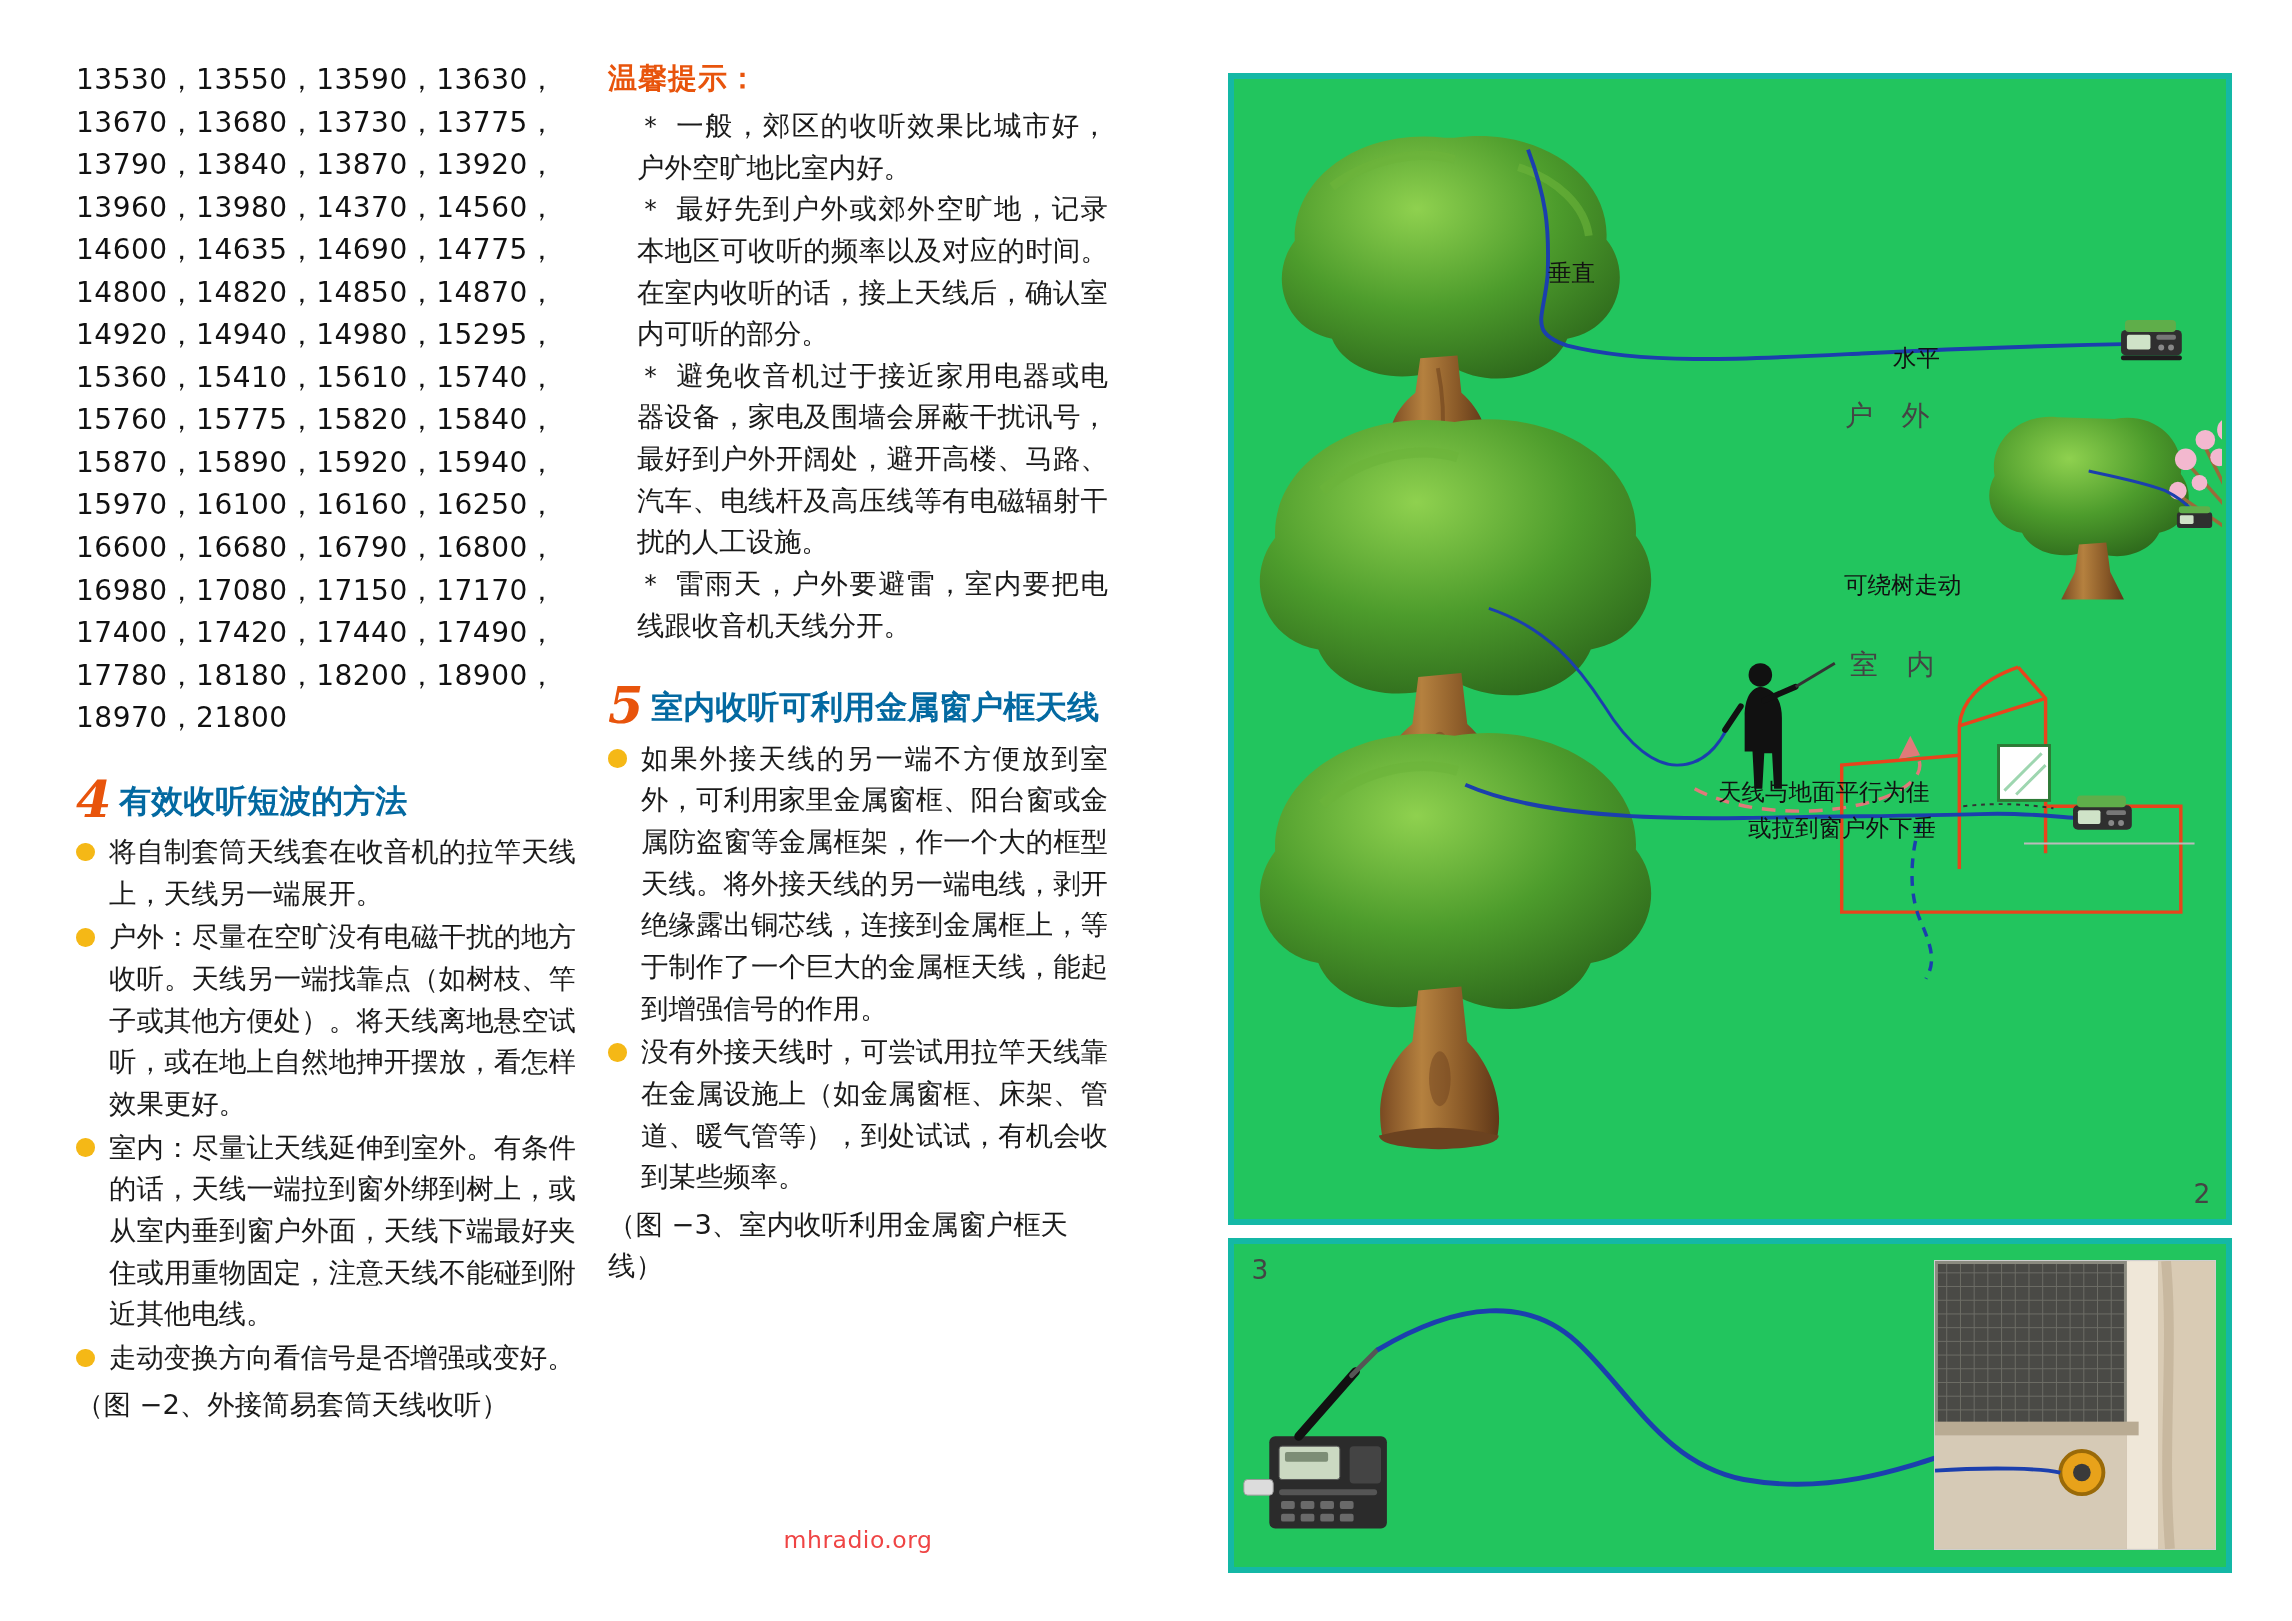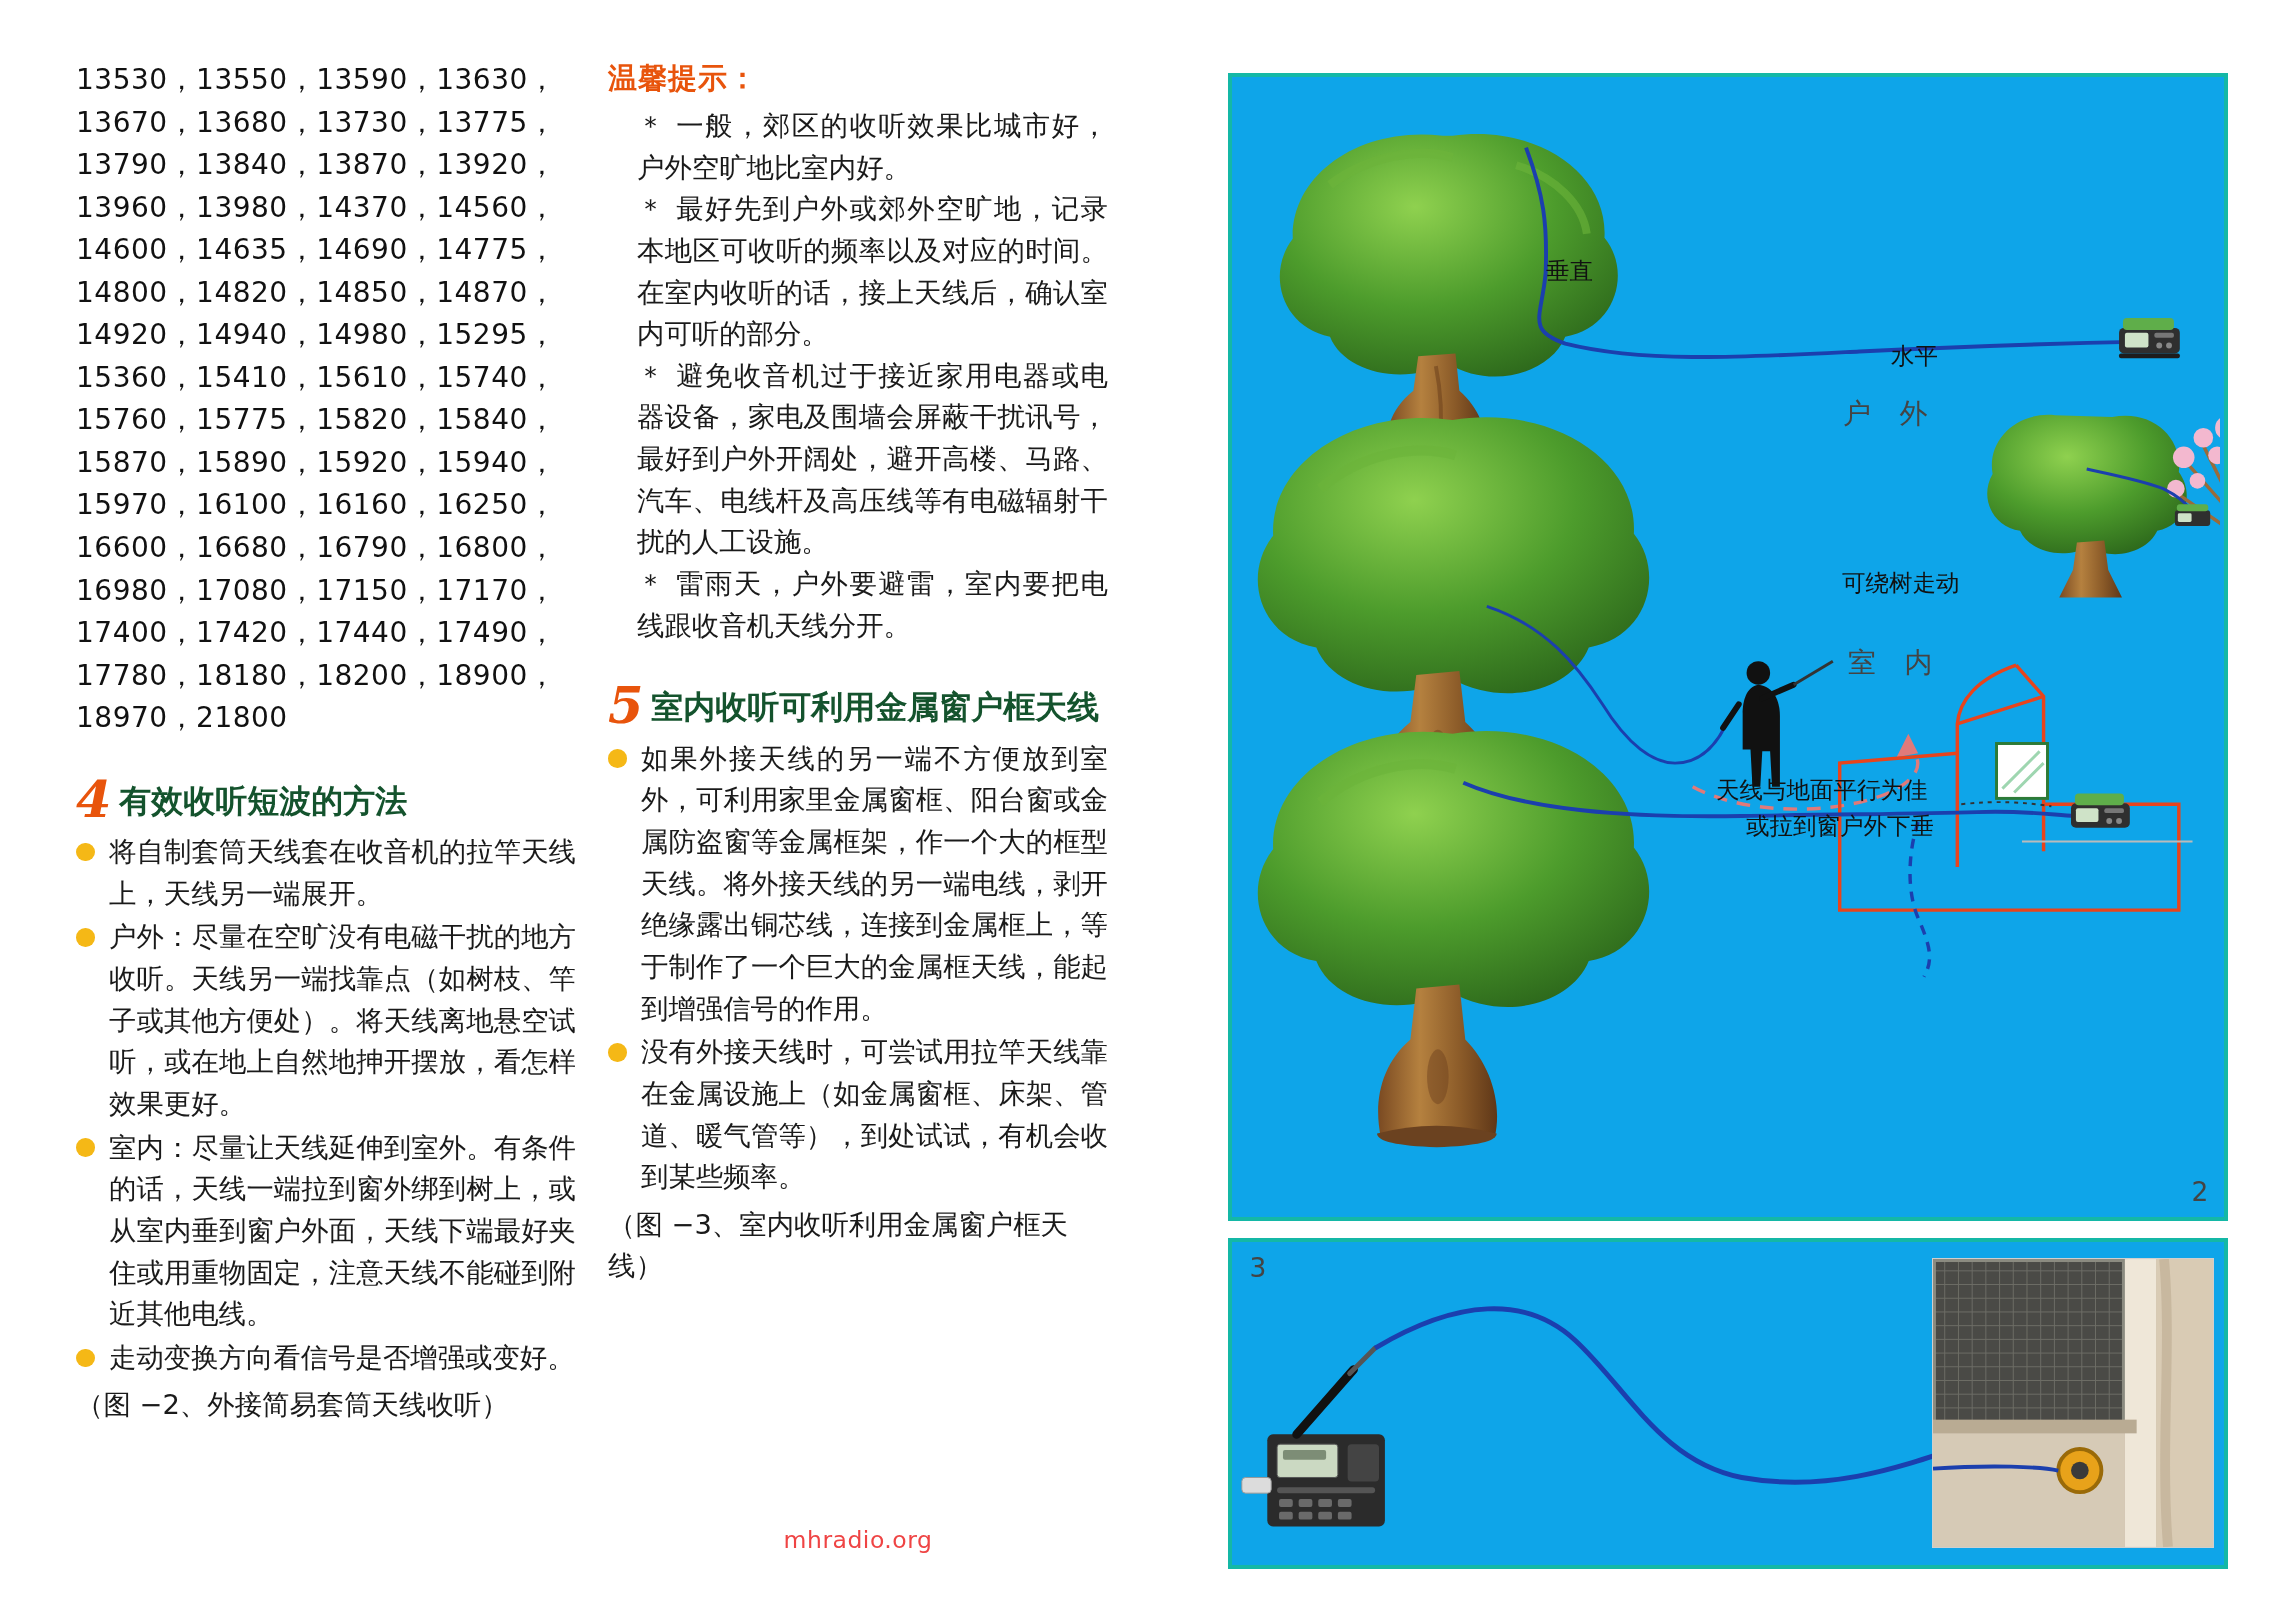--- a/index.html
+++ b/index.html
@@ -55,21 +55,21 @@
     font-weight: bold;
     font-size: 51px;
     line-height: 0.95;
     color: #e8540c;
     margin-right: 7.8px;
   }
   .sec-title {
     font-size: 32px;
     font-weight: bold;
     line-height: 1.22;
-    color: #14532d;
+    color: #0369a1;
     padding-top: 6.9px;
     text-align: center;
   }
   .bullets { margin-top: 3.9px; }
   .bullet {
     position: relative;
     font-size: 27.4px;
     line-height: 1.52;
     padding-left: 33px;
     margin-bottom: 2px;
@@ -110,22 +110,22 @@
     bottom: 13.7px;
     width: 100%;
     text-align: center;
     font-size: 23.5px;
     color: #ef4444;
     letter-spacing: 0.5px;
   }
   
   .fig {
     position: absolute;
-    border: 4px solid #14b8a6;
-    background: #0ea5e9;
+    border: 6px solid #14b8a6;
+    background: #22c55e;
     overflow: hidden;
   }
   #fig2 { left: 1228px; top: 73px; width: 992px; height: 1140px; }
   #fig3 { left: 1228px; top: 1238px; width: 992px; height: 323px; }
   .fig-num {
     position: absolute;
     font-size: 26.5px;
     color: #444;
   }
   .cn-label {

